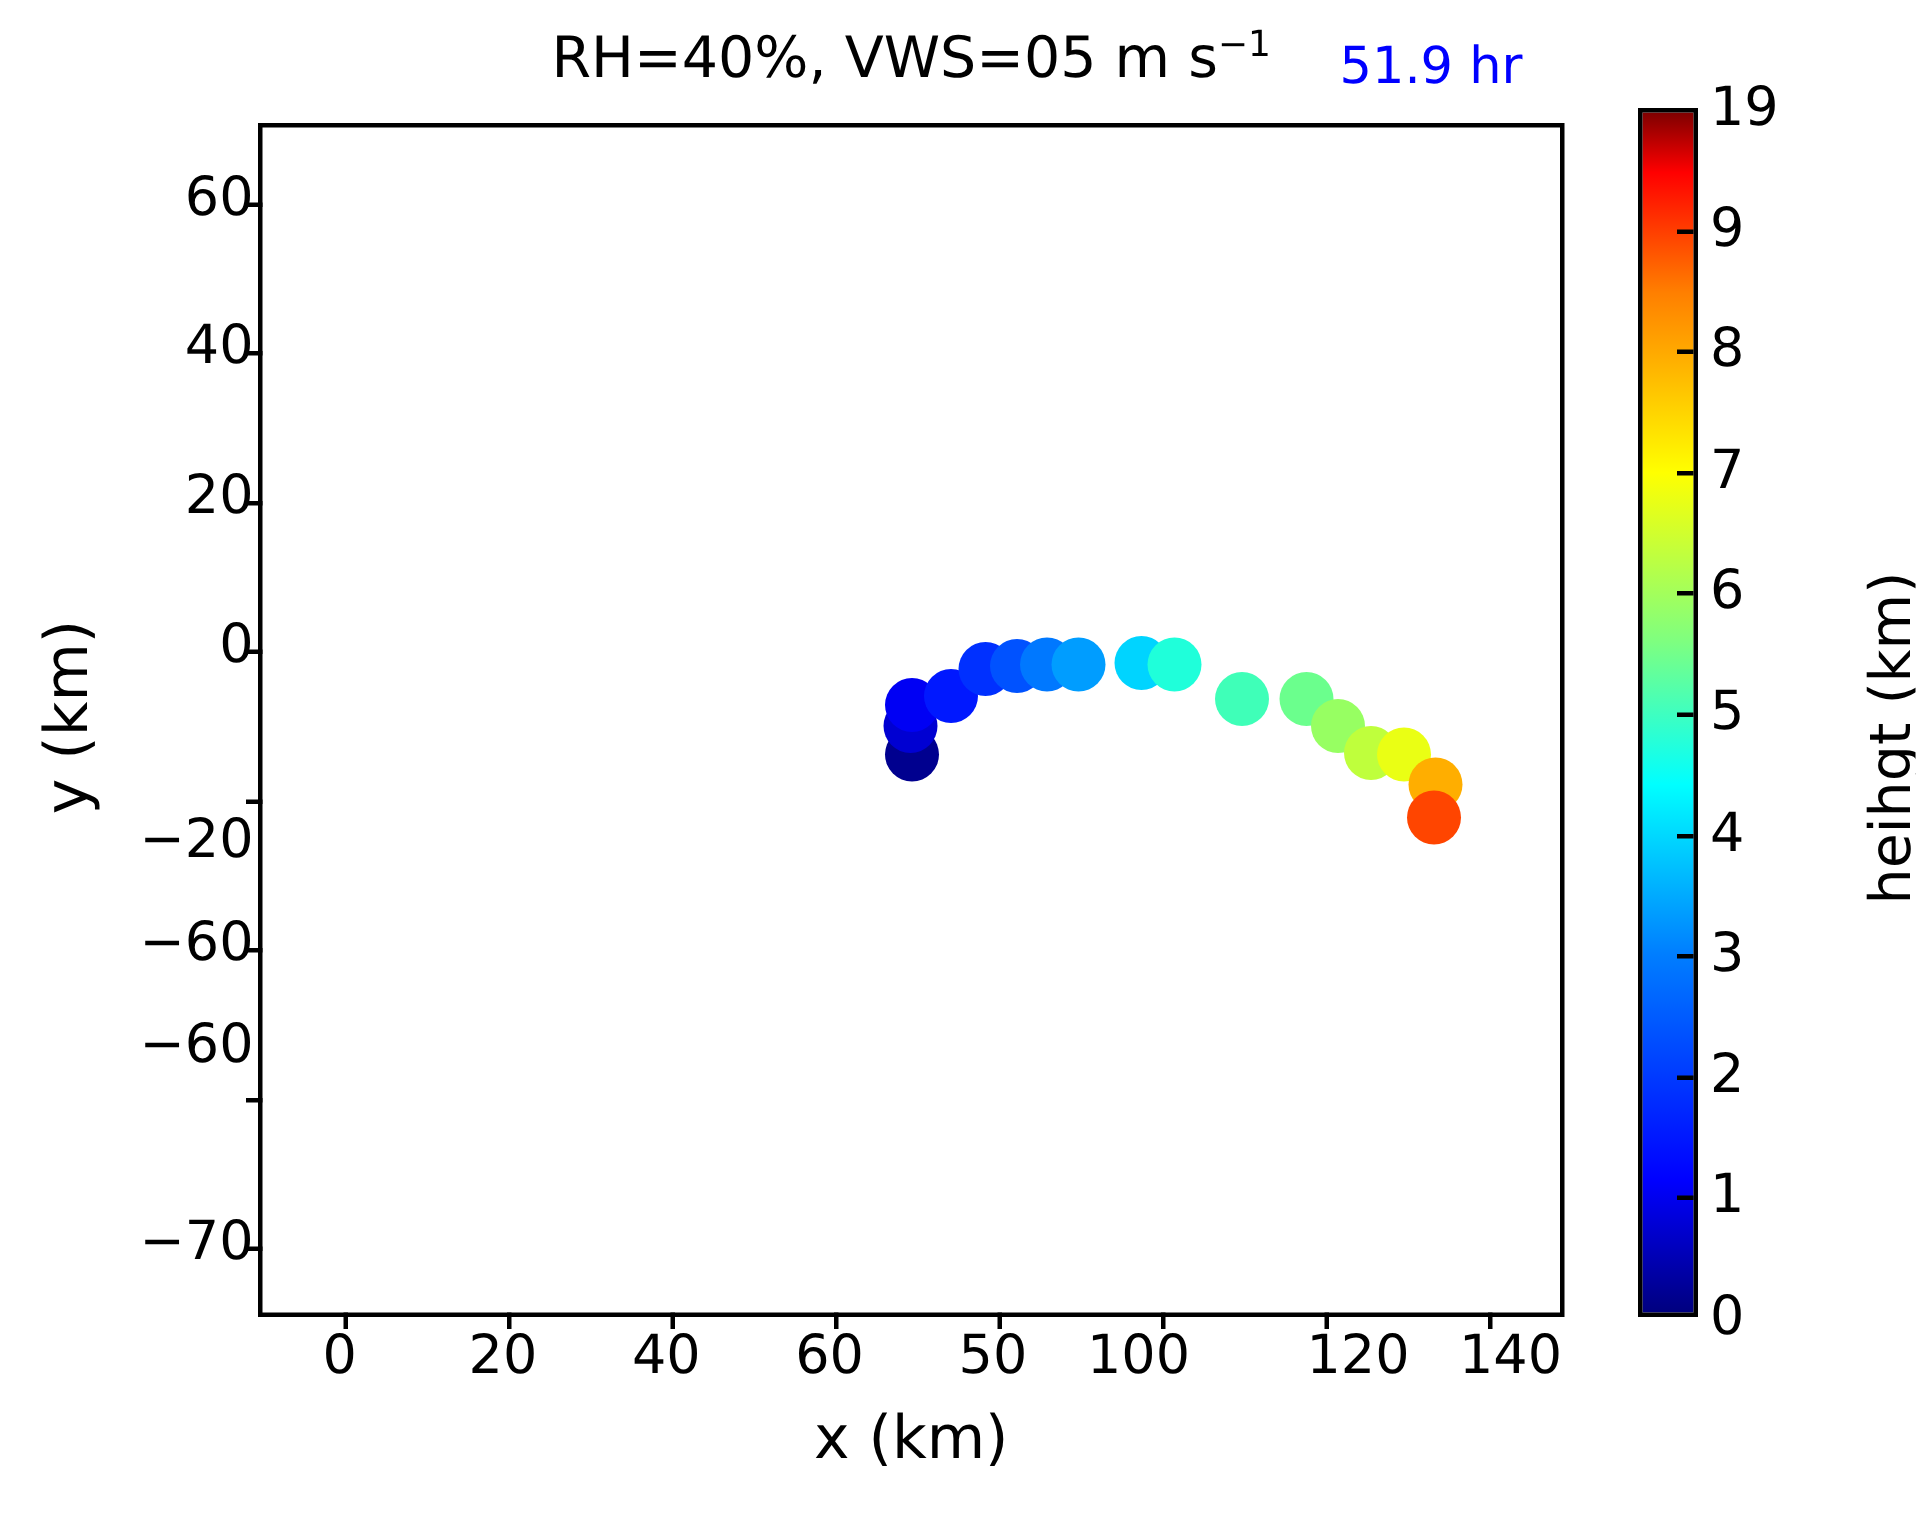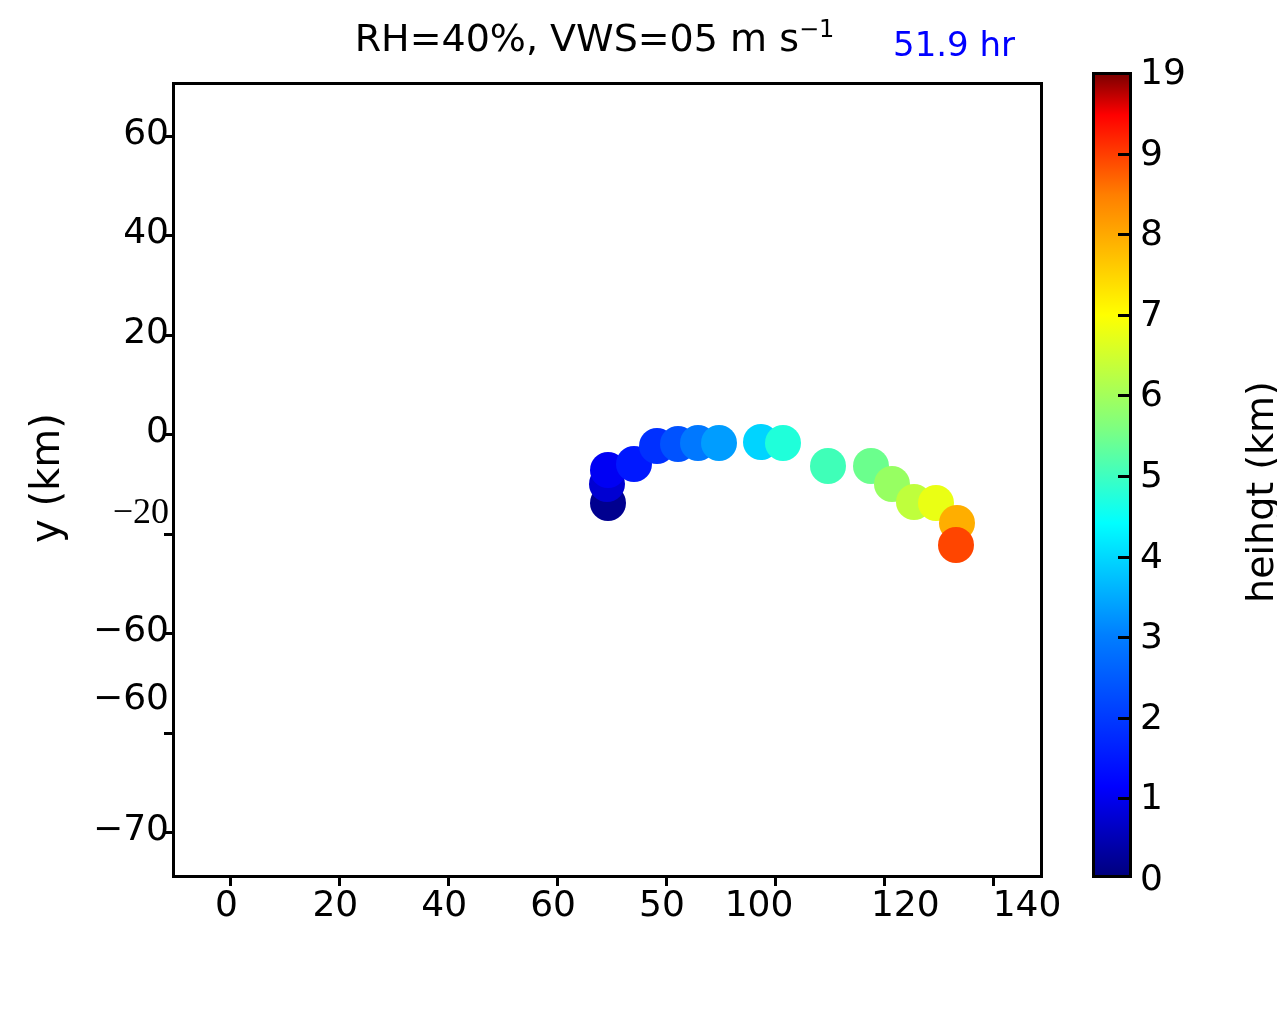--- a/index.html
+++ b/index.html
@@ -7,21 +7,21 @@
   body{width:1277px;height:1012px;overflow:hidden;
        font-family:"DejaVu Sans","Liberation Sans",sans-serif;color:#000;}
   #figure{position:relative;width:1277px;height:1012px;background:#fff;}
 
   
   #axes{position:absolute;left:172px;top:82px;width:871px;height:796px;
         border:3px solid #000;box-sizing:border-box;background:#fff;}
   #plotarea{position:absolute;left:0;top:0;width:100%;height:100%;overflow:hidden;}
 
   
-  #title{position:absolute;left:159px;top:16px;width:871px;text-align:center;
+  #title{position:absolute;left:172px;top:16px;width:871px;text-align:center;
          font-size:38px;line-height:44px;white-space:nowrap;}
   #title .sup{font-size:24px;vertical-align:super;line-height:0;}
   #timestamp{position:absolute;left:893px;top:24px;font-size:34px;color:#0000ff;
              white-space:nowrap;}
 
   
   .ytick-label{position:absolute;right:1108px;text-align:right;font-size:36px;
                line-height:36px;white-space:nowrap;}
   .xtick-label{position:absolute;top:886px;text-align:center;font-size:36px;
                line-height:36px;width:120px;white-space:nowrap;}
@@ -96,20 +96,21 @@
       <div class="ytick" style="top: 746.25px;"></div>
       <div class="ytick" style="top: 646.75px;"></div>
       <div class="ytick" style="top: 547.25px;"></div>
       <div class="ytick" style="top: 447.75px;"></div>
       <div class="ytick" style="top: 348.25px;"></div>
       <div class="ytick" style="top: 248.75px;"></div>
       <div class="ytick" style="top: 149.25px;"></div>
       <div class="ytick" style="top: 49.75px;"></div>
     </div>
 
+  <div id="xlabel">x (km)</div>
   <div id="ylabel">y (km)</div>
 
   <div id="cbar">
       <div class="cbtick" style="top: 722.4px;"></div>
       <div class="cbtick" style="top: 641.8px;"></div>
       <div class="cbtick" style="top: 561.2px;"></div>
       <div class="cbtick" style="top: 480.6px;"></div>
       <div class="cbtick" style="top: 400px;"></div>
       <div class="cbtick" style="top: 319.4px;"></div>
       <div class="cbtick" style="top: 238.8px;"></div>
@@ -118,25 +119,25 @@
     </div>
   <div id="cblabel">heihgt (km)</div>
 
 <div class="xtick-label" style="left: 166.438px;">0</div>
     <div class="xtick-label" style="left: 275.312px;">20</div>
     <div class="xtick-label" style="left: 384.188px;">40</div>
     <div class="xtick-label" style="left: 493.062px;">60</div>
     <div class="xtick-label" style="left: 601.938px;">50</div>
     <div class="xtick-label" style="left: 699px;">100</div>
     <div class="xtick-label" style="left: 819.688px; text-align: right;">120</div>
-    <div class="xtick-label" style="left: 967px;">140</div>
+    <div class="xtick-label" style="left: 947px;">140</div>
     <div class="ytick-label" style="top: 810.25px;">−70</div>
     <div class="ytick-label" style="top: 679px;">−60</div>
     <div class="ytick-label" style="top: 611.25px;">−60</div>
-    <div class="ytick-label" style="top: 493px; font-family: Liberation Serif, serif;">−20</div>
+    <div class="ytick-label" style="top: 542px;">−20</div>
     <div class="ytick-label" style="top: 412.25px;">0</div>
     <div class="ytick-label" style="top: 312.75px;">20</div>
     <div class="ytick-label" style="top: 213.25px;">40</div>
     <div class="ytick-label" style="top: 113.75px;">60</div>
     <div class="cb-label" style="top: 860px;">0</div>
     <div class="cb-label" style="top: 779.4px;">1</div>
     <div class="cb-label" style="top: 698.8px;">2</div>
     <div class="cb-label" style="top: 618.2px;">3</div>
     <div class="cb-label" style="top: 537.6px;">4</div>
     <div class="cb-label" style="top: 457px;">5</div>

